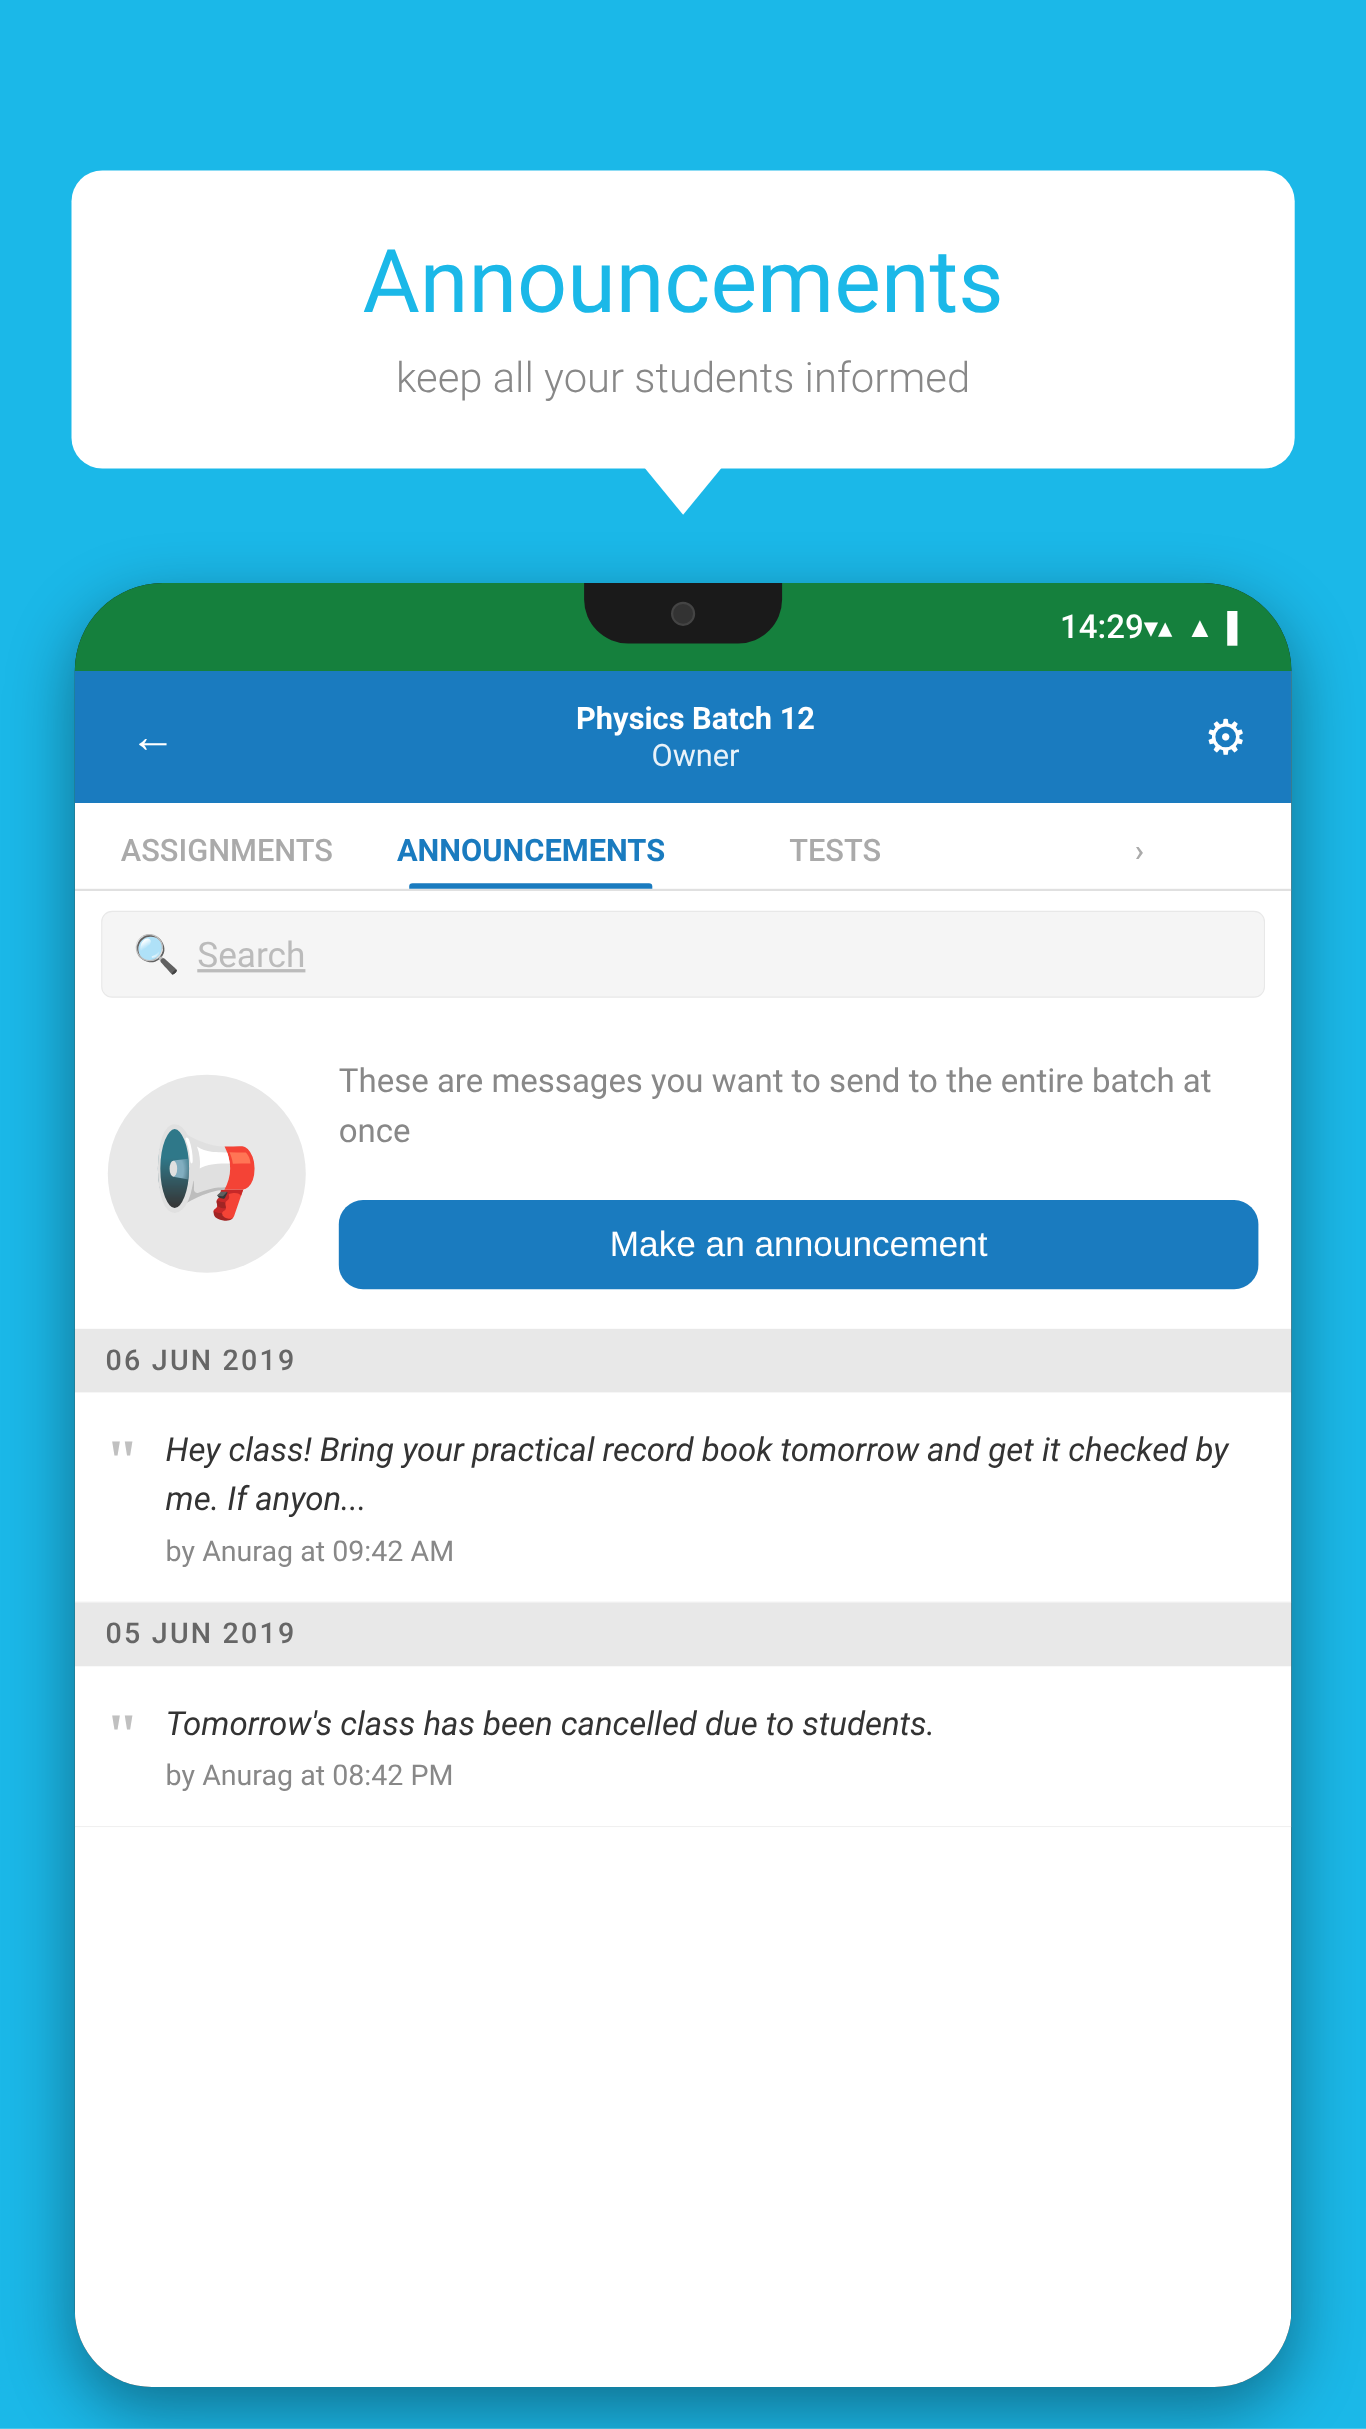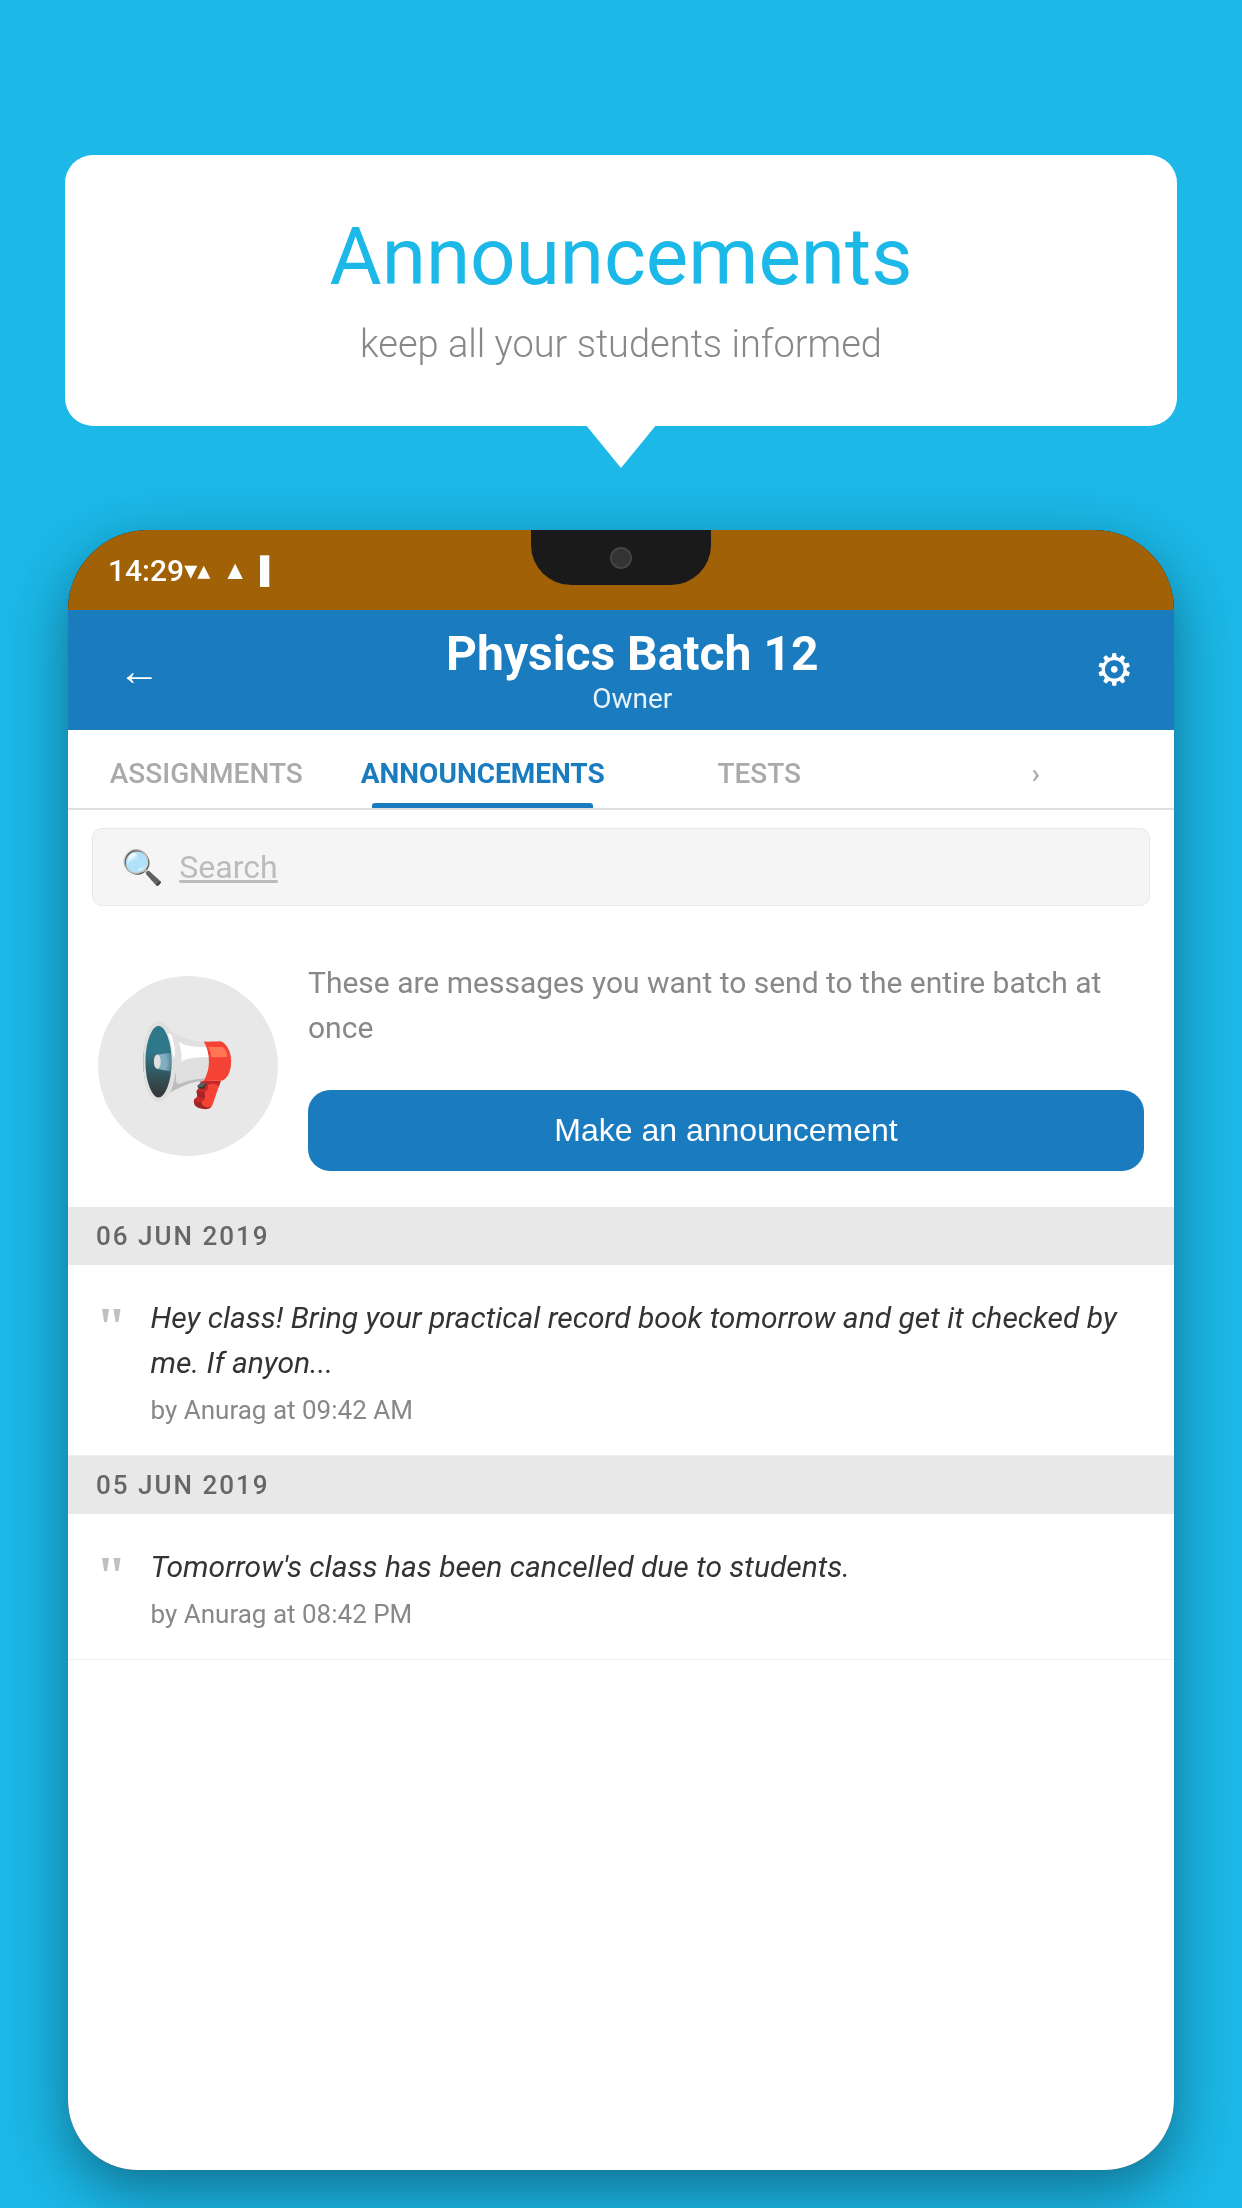--- a/index.html
+++ b/index.html
@@ -73,25 +73,25 @@
       border-radius: 80px 80px 70px 70px;
       width: 100%;
       height: 1640px;
       position: relative;
       overflow: hidden;
       box-shadow: 0 20px 60px rgba(0,0,0,0.4);
     }
 
     
     .phone-status-bar {
-      background: #a16207;
+      background: #15803d;
       height: 80px;
       display: flex;
       align-items: center;
-      justify-content: flex-start;
+      justify-content: flex-end;
       padding: 0 40px;
       position: relative;
     }
 
     .status-time {
       color: white;
       font-size: 30px;
       font-weight: 500;
     }
 
@@ -145,21 +145,21 @@
       cursor: pointer;
       padding: 10px;
     }
 
     .header-title-group {
       text-align: center;
     }
 
     .header-title {
       color: white;
-      font-size: 48px;
+      font-size: 28px;
       font-weight: 700;
     }
 
     .header-subtitle {
       color: rgba(255,255,255,0.9);
       font-size: 28px;
       font-weight: 400;
     }
 
     .header-settings {

